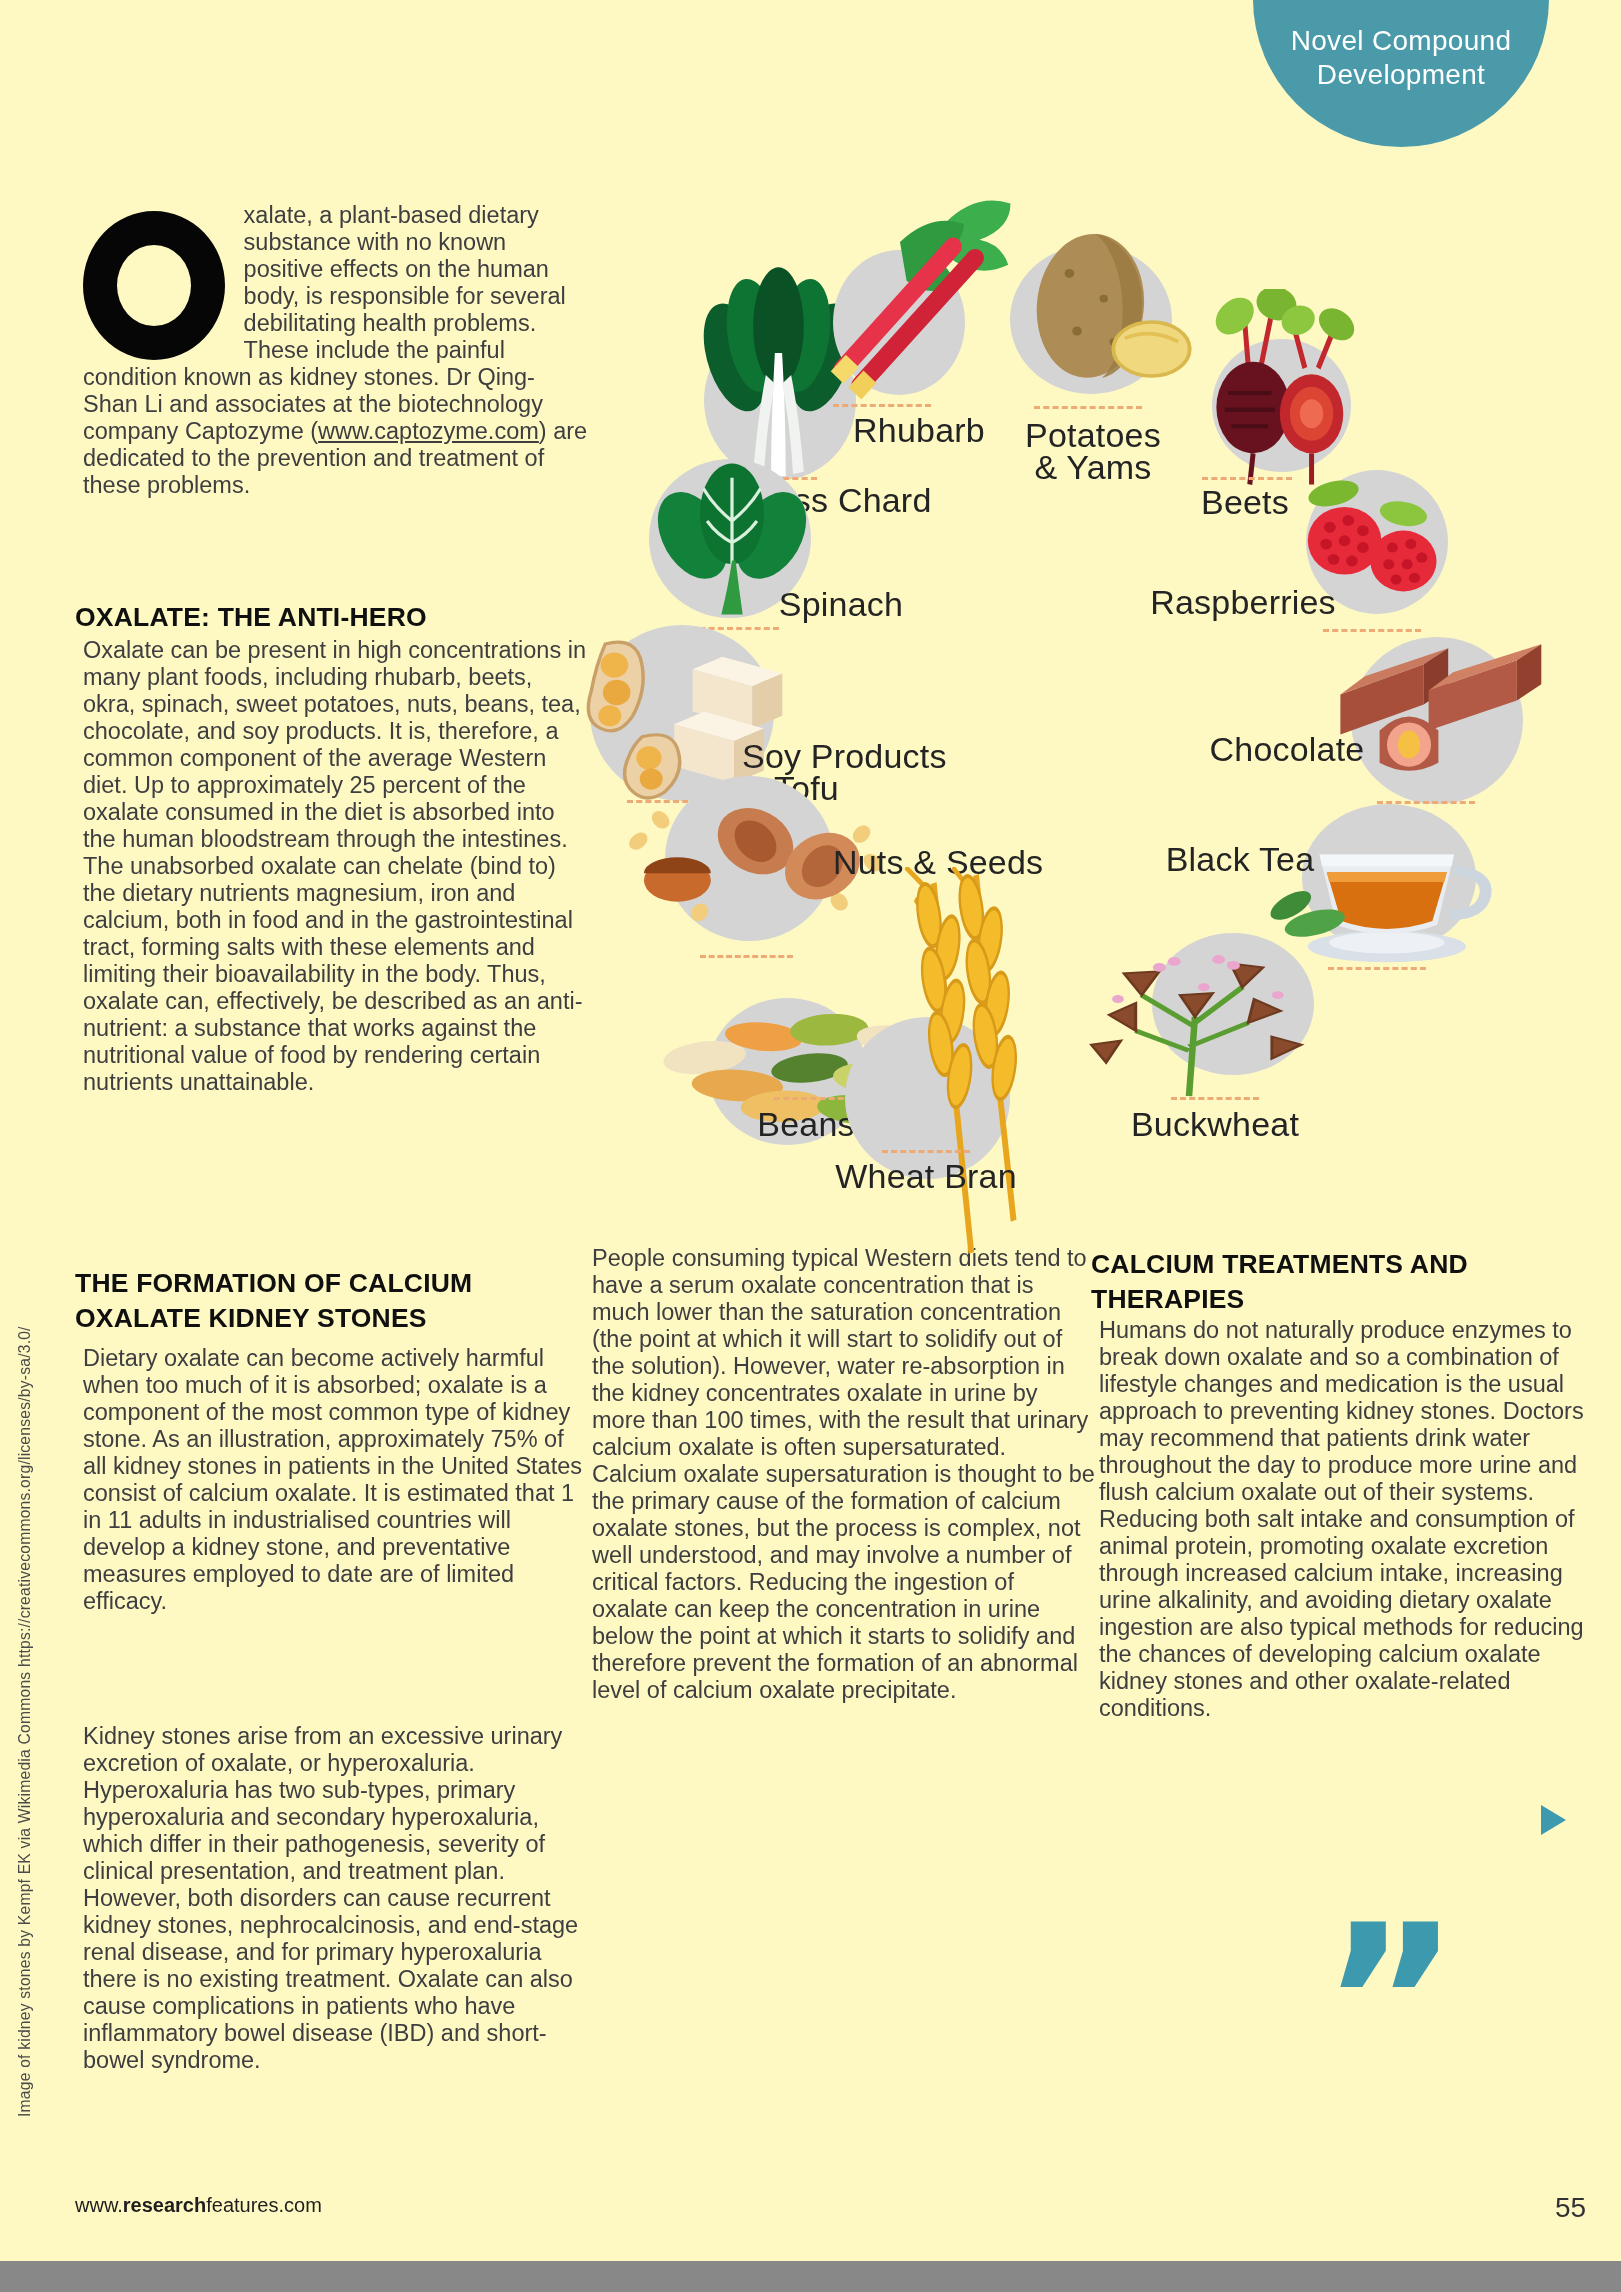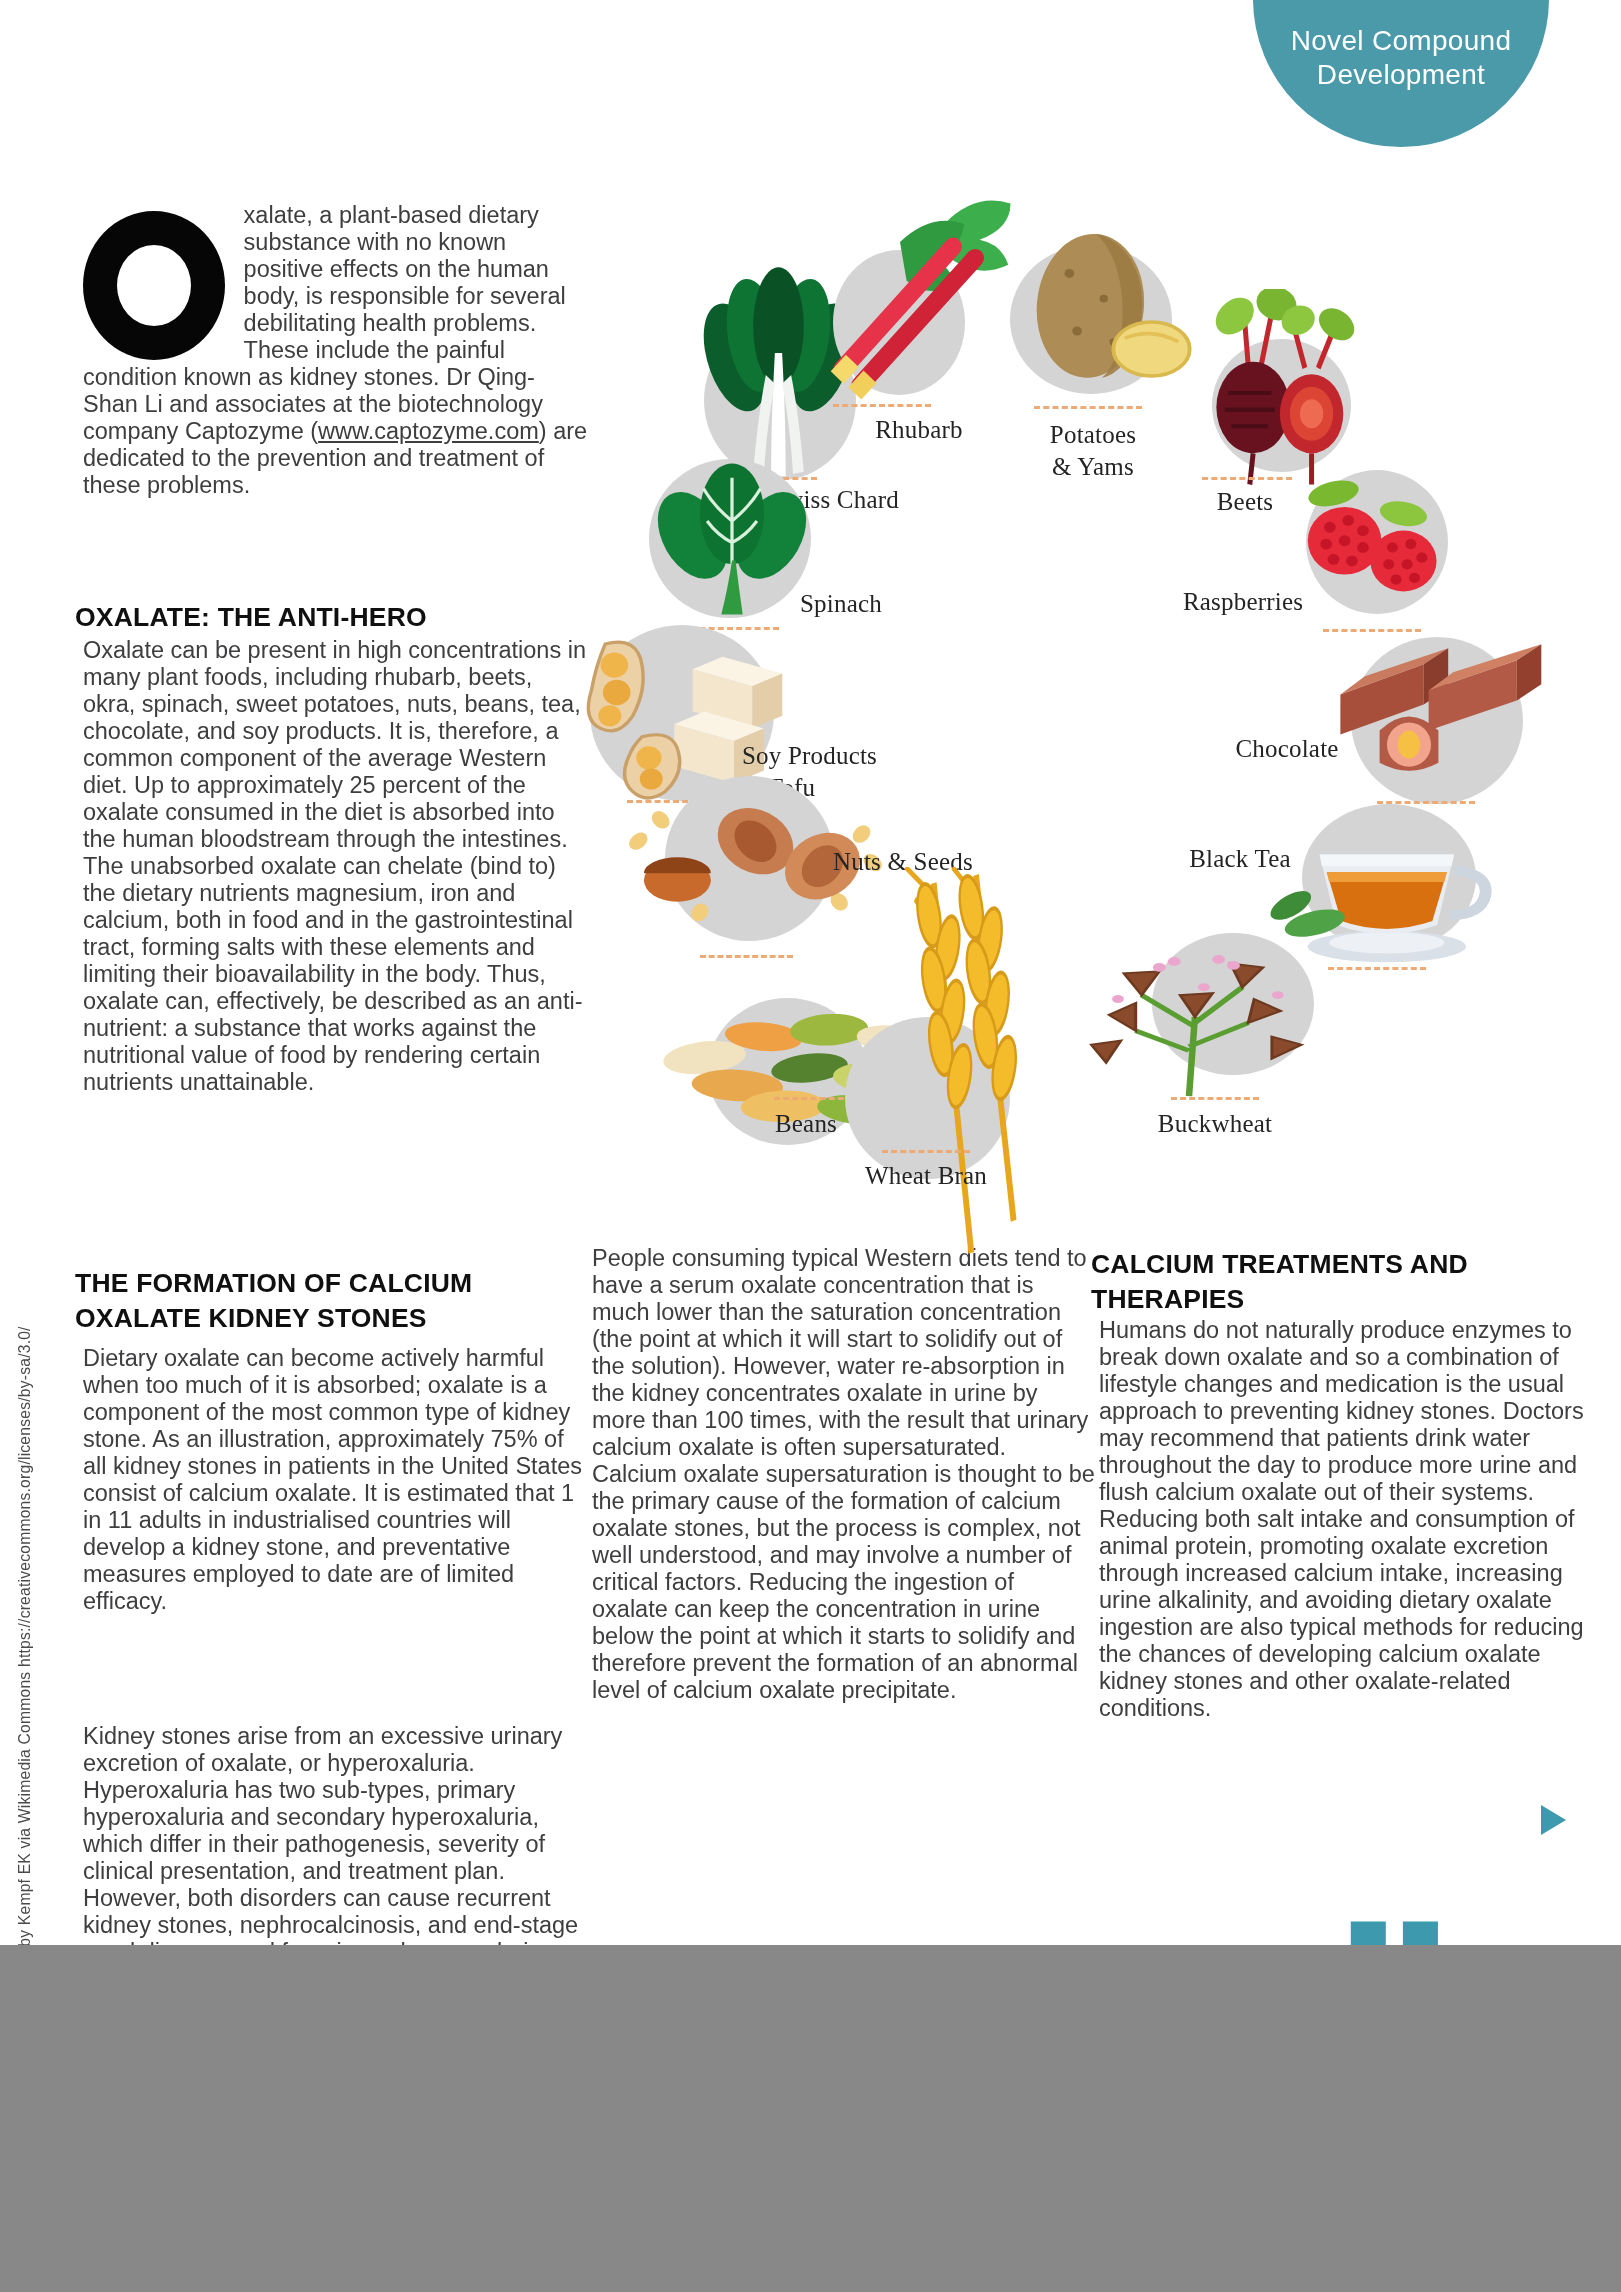--- a/index.html
+++ b/index.html
@@ -1,18 +1,18 @@
 <!DOCTYPE html>
 <html><head>
 <meta charset="utf-8">
 <style>
   html,body{margin:0;padding:0;background:#888;}
   .page{
-    position:relative; width:1621px; height:1945px; margin:0 auto;
-    background:#ffffff; overflow:hidden;
+    position:relative; width:1621px; height:2261px; margin:0 auto;
+    background:#fef9c3; overflow:hidden;
     font-family:"Liberation Sans", sans-serif; color:#3e3e40;
   }
   
   .badge{position:absolute; left:1253px; top:-149px; width:296px; height:296px;
     border-radius:50%; background:#4a9aa9;}
   .badge-label{position:absolute; top:173px; left:0; width:100%; text-align:center;
     white-space:pre-line; color:#ffffff; font-size:28px; line-height:34px; letter-spacing:0.3px;}
   
   .credit{position:absolute; left:15.7px; top:1115px; height:1002px; width:25.5px;
     writing-mode:vertical-rl; transform:rotate(180deg);
@@ -37,22 +37,22 @@
     border-top:15.7px solid transparent; border-bottom:15.7px solid transparent;
     border-left:25.5px solid #3d9aae;}
   
   #infographic{position:absolute; left:0; top:0; width:1621px; height:1235px;}
   .ig-title{position:absolute; left:851px; top:667px; width:384px; text-align:center;
     font-size:46px; line-height:56px; color:#1b1b1b; letter-spacing:0.4px;}
   .food-circle{position:absolute; background:#d4d4d4; border-radius:50%;}
   .food-ill{position:absolute;}
   .food-ill svg{width:100%; height:100%; display:block;}
   .food-dash{position:absolute; height:0; border-top:3.9px dashed #edaa74;}
-  .food-label{position:absolute; font-size:25px; line-height:32px; color:#242424;
-    white-space:pre-line; letter-spacing:0.2px;font-family:Liberation Serif, serif;}
+  .food-label{position:absolute; font-size:34px; line-height:32px; color:#242424;
+    white-space:pre-line; letter-spacing:0.2px;}
   
   .quote{position:absolute; left:407px; top:1905px; width:902px; text-align:right;
     white-space:pre-line; font-size:40px; line-height:52px; font-weight:bold;
     color:#3d9aae; letter-spacing:0.2px;}
   .quote-mark{position:absolute; left:1321px; top:1913px; font-size:211px; line-height:.85;
     font-weight:bold; color:#3d9aae; font-family:"DejaVu Sans", sans-serif;}
   
   .footer-url{position:absolute; left:75px; top:2194px; font-size:20px; color:#1e1e1e;}
   .page-num{position:absolute; left:1555px; top:2192px; font-size:28px; color:#333;}
 </style>

